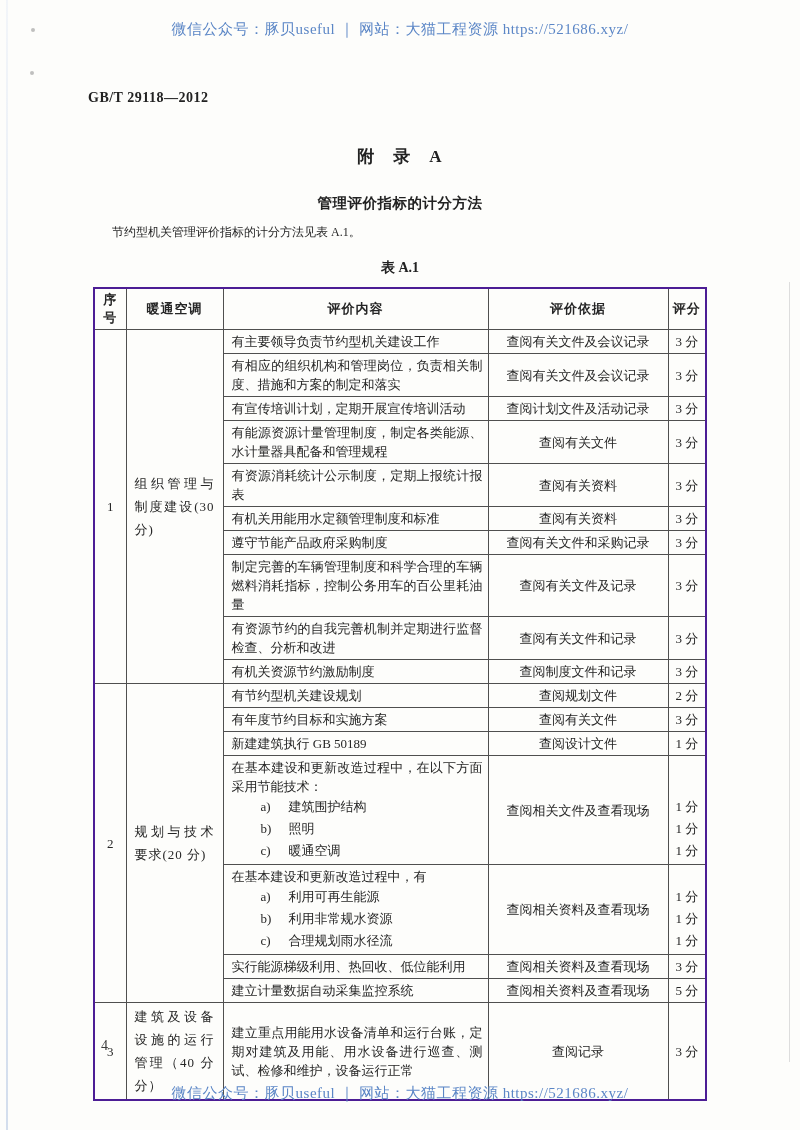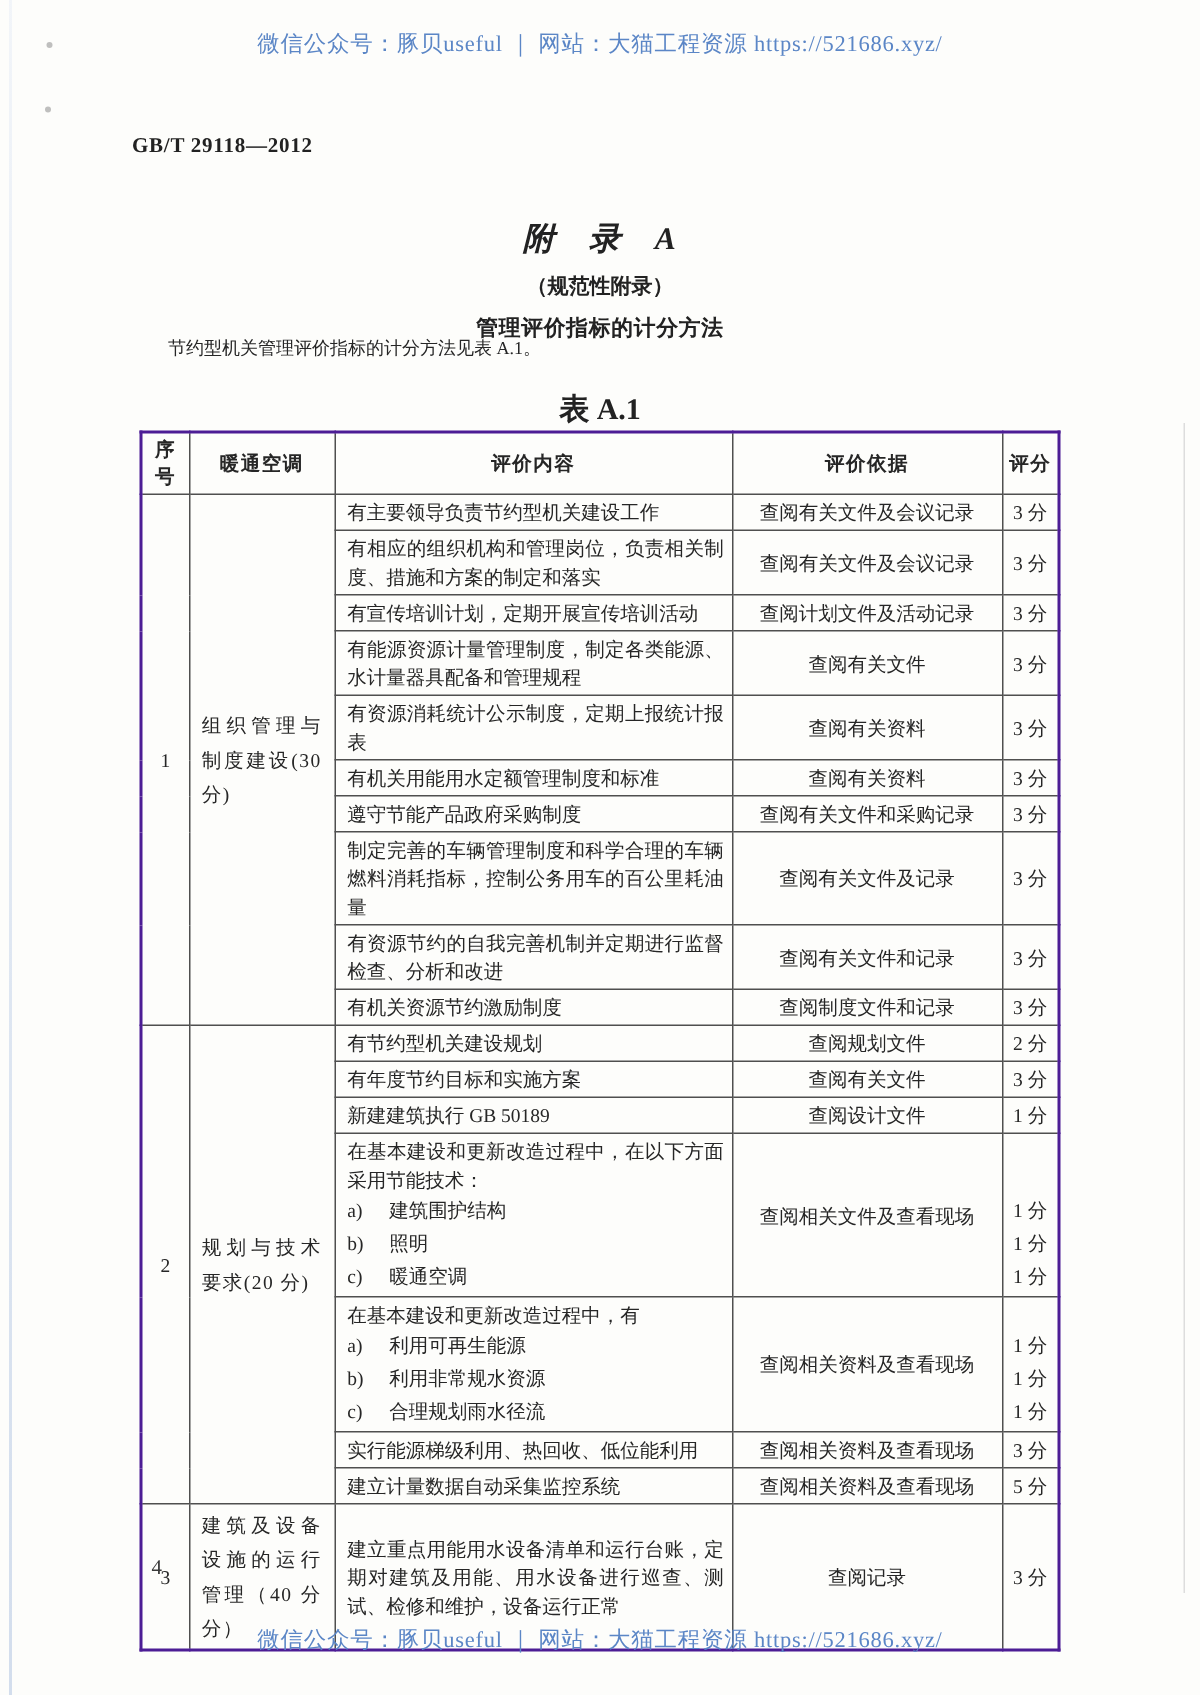--- a/index.html
+++ b/index.html
@@ -23,32 +23,32 @@
 
   .std-no {
     position:absolute; top:90px; left:88px;
     font-size:14px; font-weight:bold; letter-spacing:0.5px; color:#222;
   }
 
   .title-block {
     position:absolute; top:145px; left:0; width:100%;
     text-align:center; font-weight:bold; color:#222;
   }
-  .title-block .t1 { font-size:21px; margin-bottom:9px; letter-spacing:1px;font-style:italic; }
+  .title-block .t1 { font-size:17px; margin-bottom:26px; letter-spacing:1px; }
   .title-block .t2 { font-size:14px; margin-bottom:9px; }
   .title-block .t3 { font-size:14.5px; letter-spacing:0.5px; }
 
   .intro {
     position:absolute; top:224px; left:88px; width:624px;
     font-size:12px; text-indent:2em; color:#262626;
   }
 
   .caption {
     position:absolute; top:259px; left:0; width:100%;
-    text-align:center; font-weight:bold; font-size:20px; color:#222;
+    text-align:center; font-weight:bold; font-size:14px; color:#222;
   }
 
   table.score-table {
     position:absolute; top:287px; left:93px;
     width:612px; table-layout:fixed;
     border-collapse:collapse;
     font-size:13px; color:#262626;
     border:2px solid #4c1d95;
   }
   .score-table th, .score-table td { border:1px solid #4f4f4f; }
@@ -61,21 +61,21 @@
   td.col-no   { text-align:center; padding:2px; }
   td.col-ind  {
     text-align:justify; text-justify:inter-character;
     padding:2px 8px; line-height:23px; letter-spacing:1px;
   }
   td.col-content { padding:2px 5px 2px 8px; text-align:justify; text-justify:inter-character; }
   td.col-basis   { text-align:center; }
   td.col-score   { text-align:center; padding:2px 2px; white-space:nowrap; }
 
   td.col-content .intro-line { line-height:19px; text-align:justify; }
-  td.col-content .item-line  { line-height:22px; text-align:left; }
+  td.col-content .item-line  { line-height:22px; text-align:left;margin-left:29px; }
   .item-label { display:inline-block; min-width:28px; }
 
   td.score-items { vertical-align:bottom; }
   td.score-items .score-line { line-height:22px; }
 
   tbody tr.row-tall td.col-content { height:88px; }
 
   .pageno {
     position:absolute; top:1038px; left:101px;
     font-size:14px; color:#3a3a3a;
@@ -101,21 +101,20 @@
 <body>
 
 <div class="page">
 
   <div class="watermark wm-top">微信公众号：豚贝useful ｜ 网站：大猫工程资源 https://521686.xyz/</div>
 
   <div class="std-no">GB/T 29118—2012</div>
 
   <div class="title-block">
     <div class="t1">附　录　A</div>
-    <div class="t2">（规范性附录）</div>
     <div class="t3">管理评价指标的计分方法</div>
   </div>
 
   <p class="intro">节约型机关管理评价指标的计分方法见表 A.1。</p>
 
   <div class="caption">表 A.1</div>
 
   <table class="score-table">
     <colgroup>
       <col style="width:32px">

